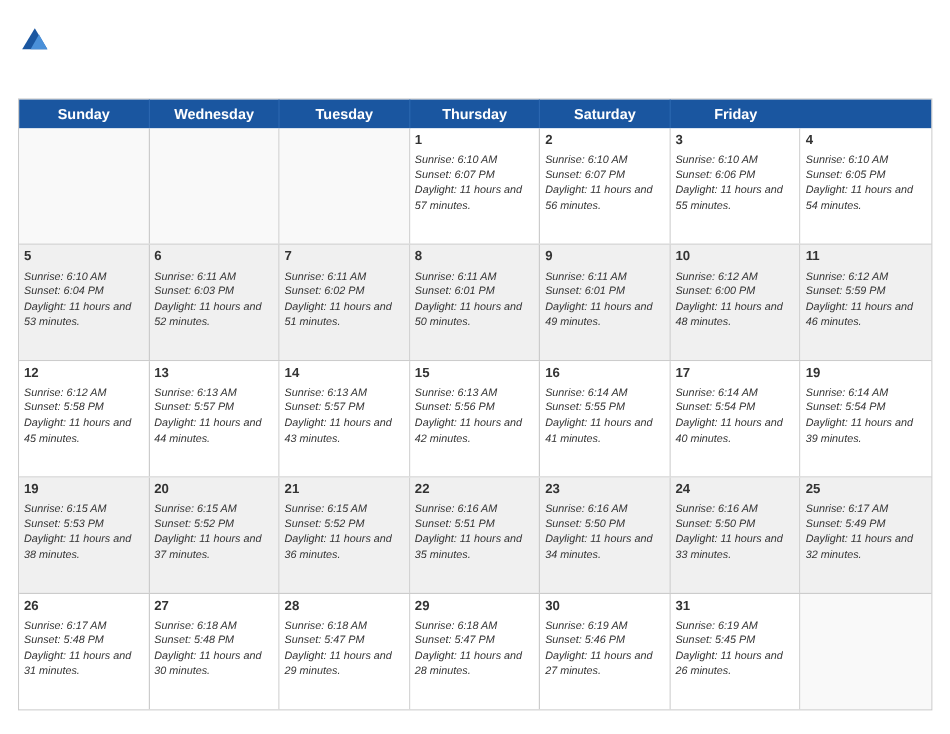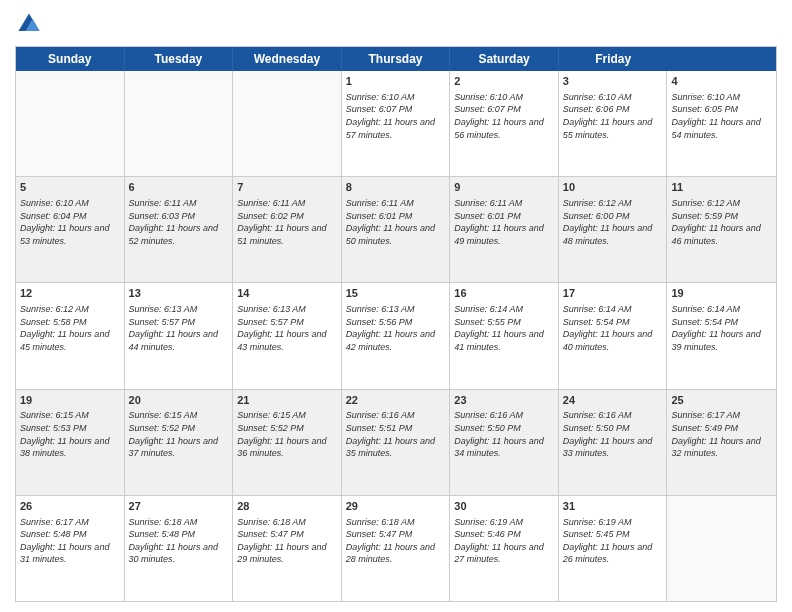--- a/index.html
+++ b/index.html
@@ -6,23 +6,24 @@
     body {
       font-family: Arial, sans-serif;
       background: #fff;
       width: 792px;
       height: 612px;
       overflow: hidden;
     }
     .page {
       width: 792px;
       height: 612px;
-      padding: 10px 15px;
+      padding: 20px 15px;
       display: flex;
       flex-direction: column;
+      gap: 26px;
     }
     .header {
       display: flex;
       justify-content: space-between;
       align-items: flex-start;
       margin-bottom: 8px;
     }
     .logo {
       display: flex;
       align-items: center;
@@ -132,22 +133,22 @@
     </div>
     <div class="title-section">
       <div class="month-title"></div>
       <div class="location"></div>
     </div>
   </div>
 
   <div class="calendar">
     <div class="cal-header" id="cal-header">
         <div class="cal-header-cell">Sunday</div>
+        <div class="cal-header-cell">Wednesday</div>
         <div class="cal-header-cell">Tuesday</div>
-        <div class="cal-header-cell">Wednesday</div>
         <div class="cal-header-cell">Thursday</div>
         <div class="cal-header-cell">Saturday</div>
         <div class="cal-header-cell">Friday</div>
       </div>
     <div class="cal-body" id="cal-body">
         <div class="cal-row">
           <div class="cal-cell empty"></div>
           <div class="cal-cell empty"></div>
           <div class="cal-cell empty"></div>
           <div class="cal-cell">

